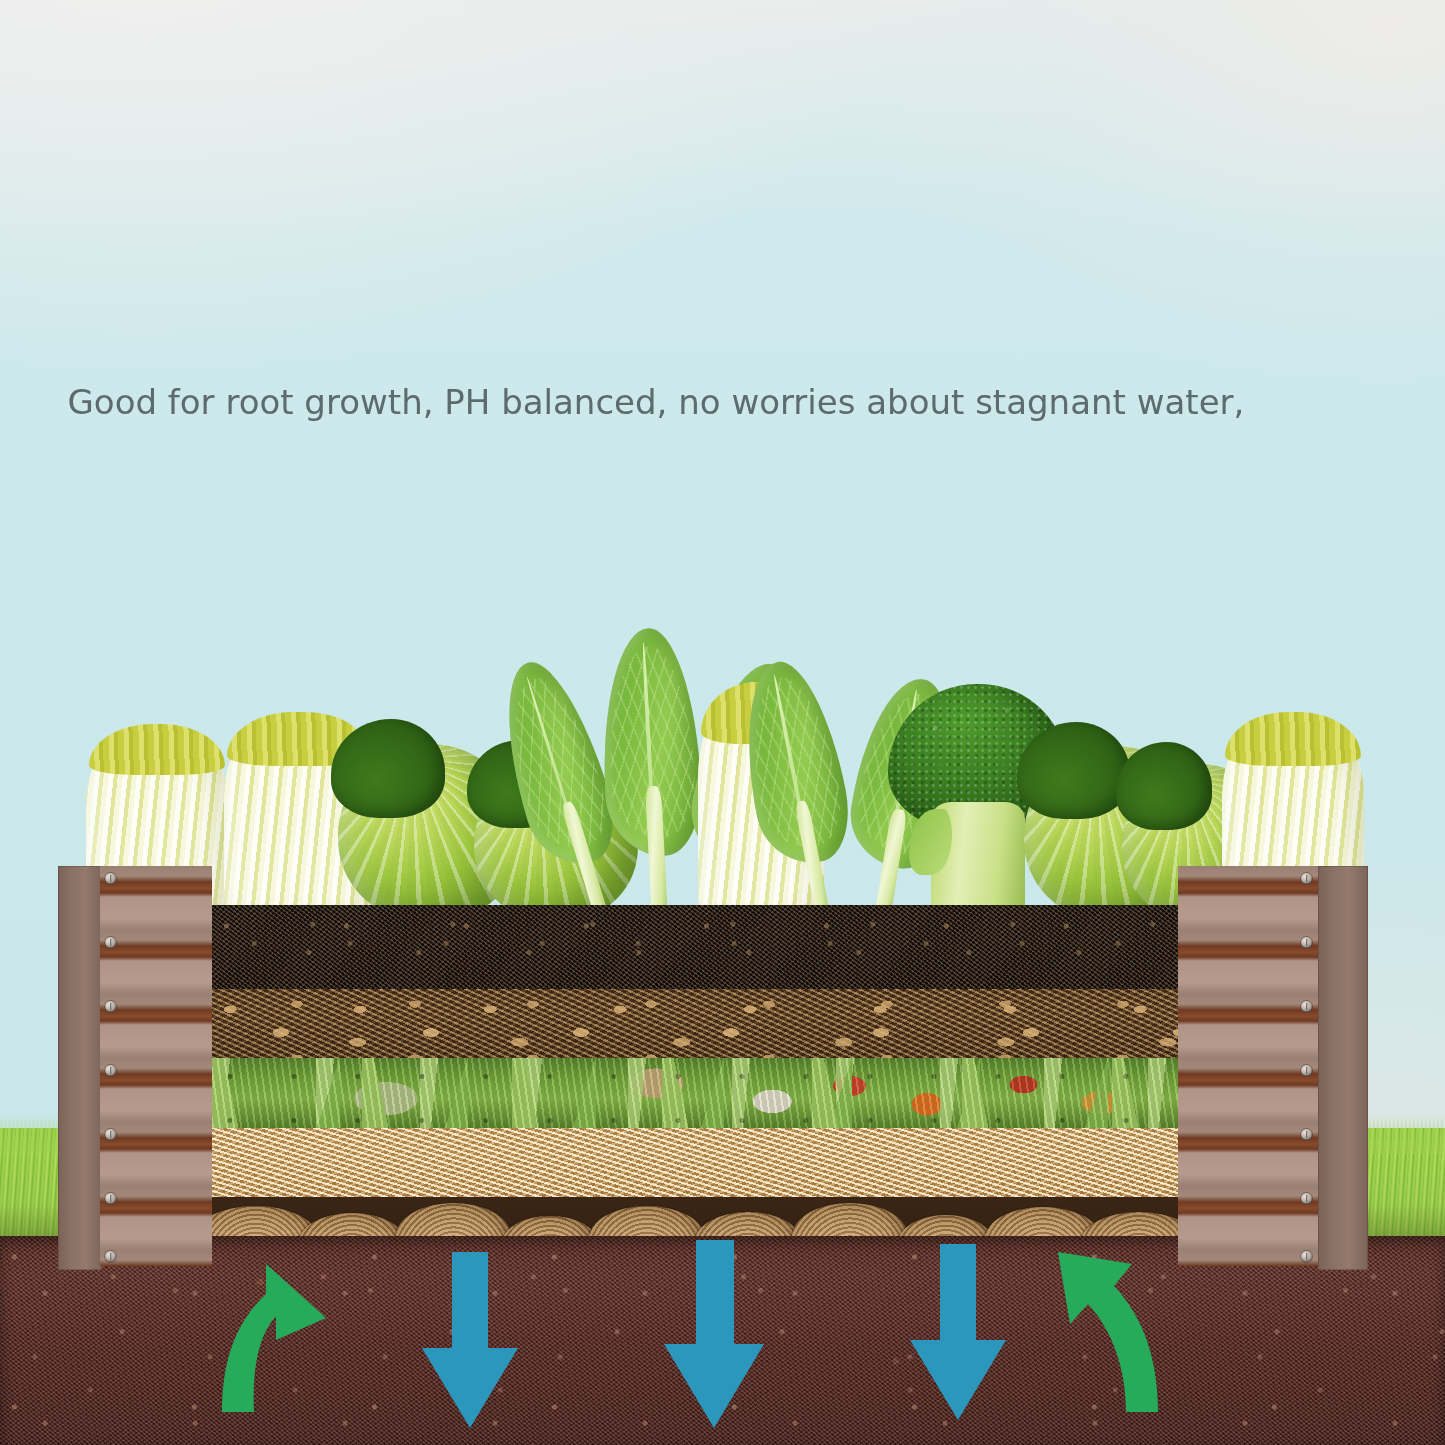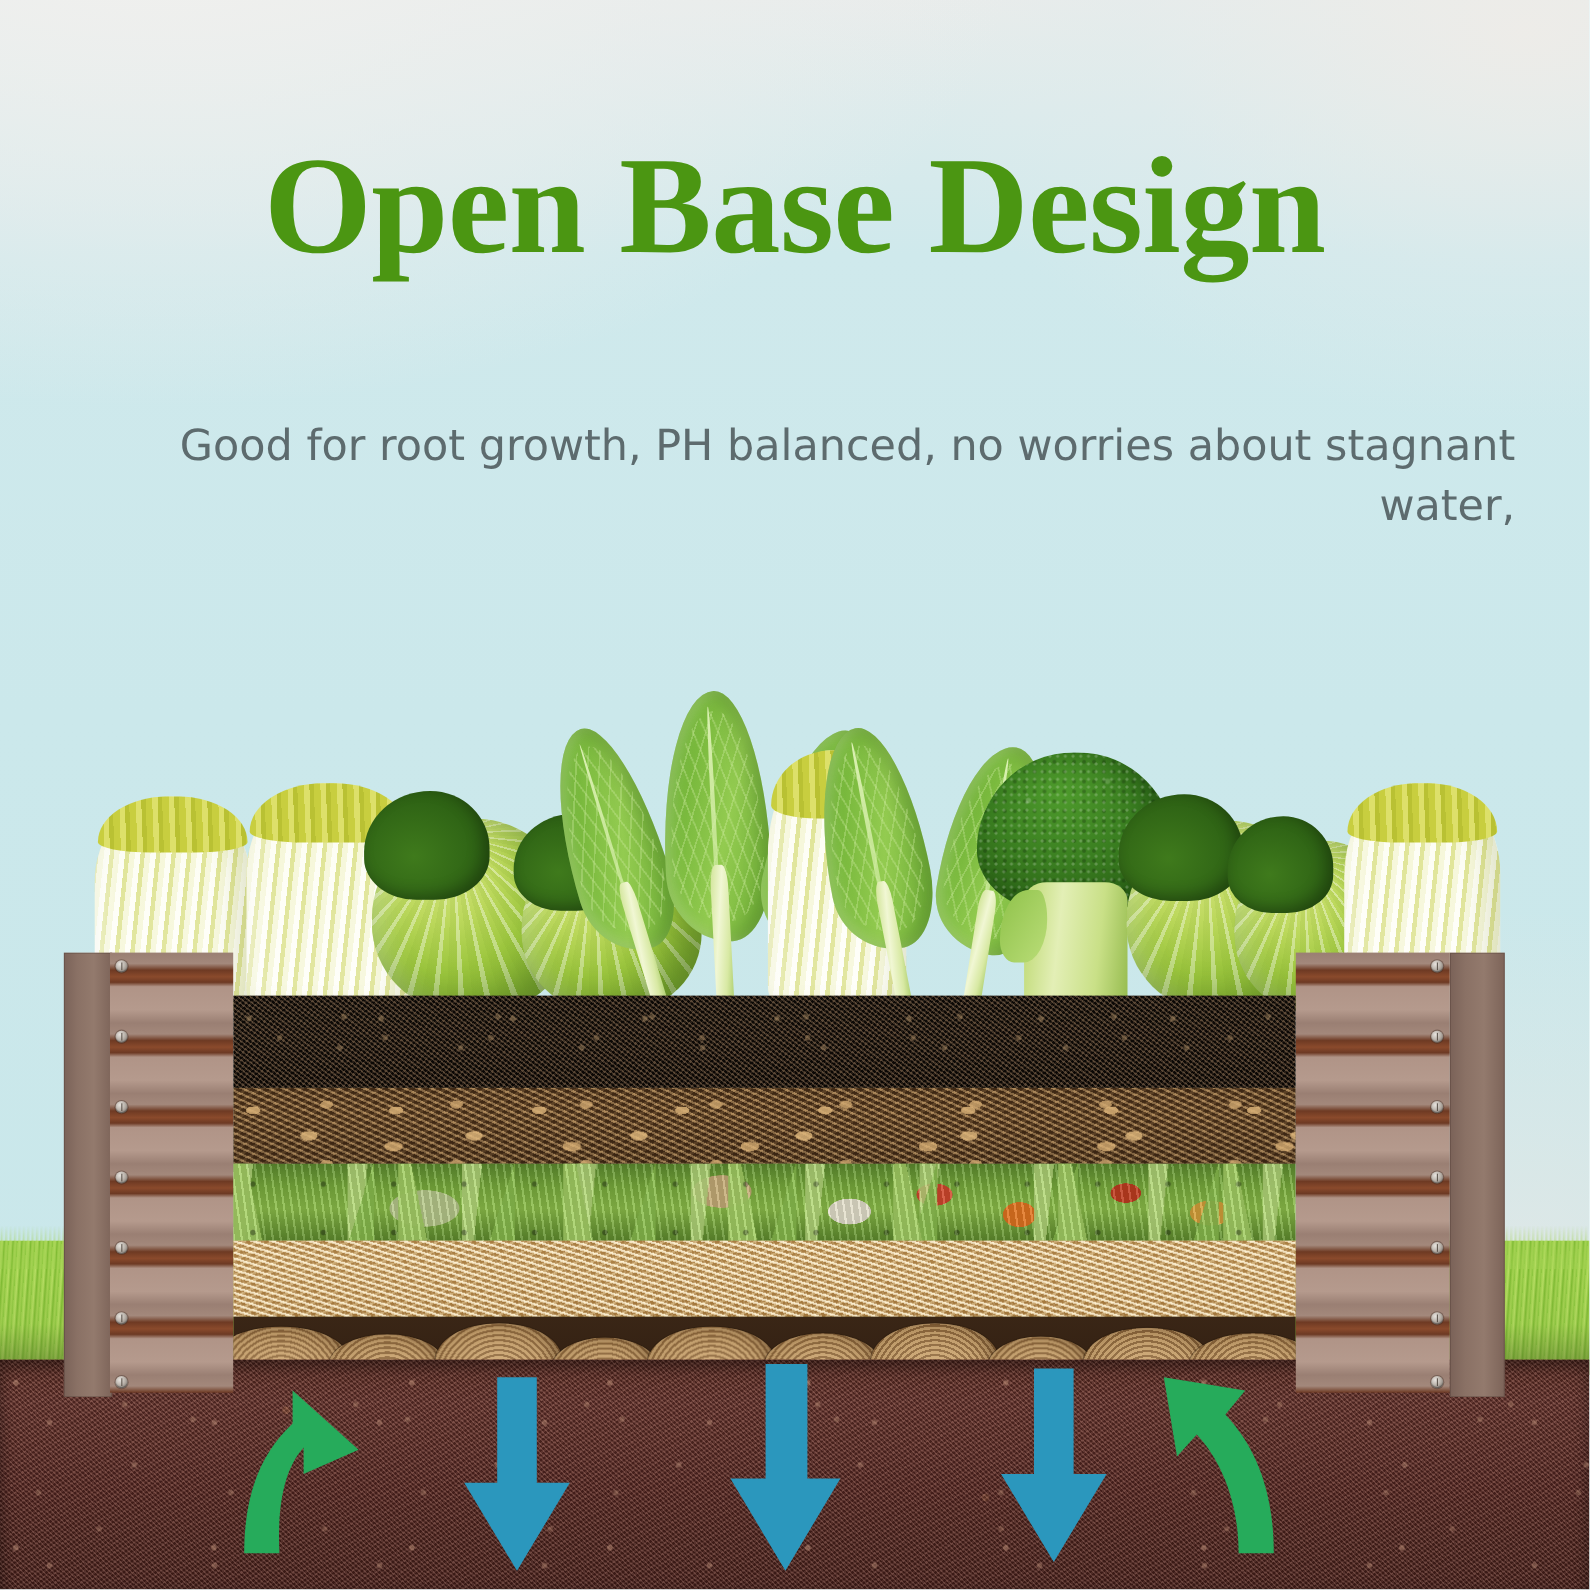--- a/index.html
+++ b/index.html
@@ -44,23 +44,23 @@
     color: #4b9612;
     white-space: nowrap;
   }
 
   .subtitle {
     position: absolute;
     left: 50%;
     transform: translateX(-50%);
     top: 378px;
     width: 1310px;
-    text-align: right;
+    text-align: left;
     font-family: "DejaVu Sans", sans-serif;
-    font-size: 39px;
+    font-size: 34px;
     line-height: 1.42;
     color: #5d6b6e;
     font-weight: 400;
   }
   .subtitle .ln { display: block; }
 
   
   .grass {
     position: absolute;
     left: 0; right: 0;
@@ -355,21 +355,20 @@
   
   .noevt { pointer-events: none; }
 </style>
 </head>
 <body>
 
 <div id="poster">
 
   <div class="sky noevt"></div>
 
-  <div class="title">Open Base Design</div>
 
   <div class="subtitle">
     <span class="ln">Good for root growth, PH balanced, no worries about stagnant water,</span>
   </div>
 
   <div class="grass noevt"></div>
 
   <div class="veg-layer noevt">
 
     <div class="veg napa" style="left:86px; width:142px; height:196px;"></div>

